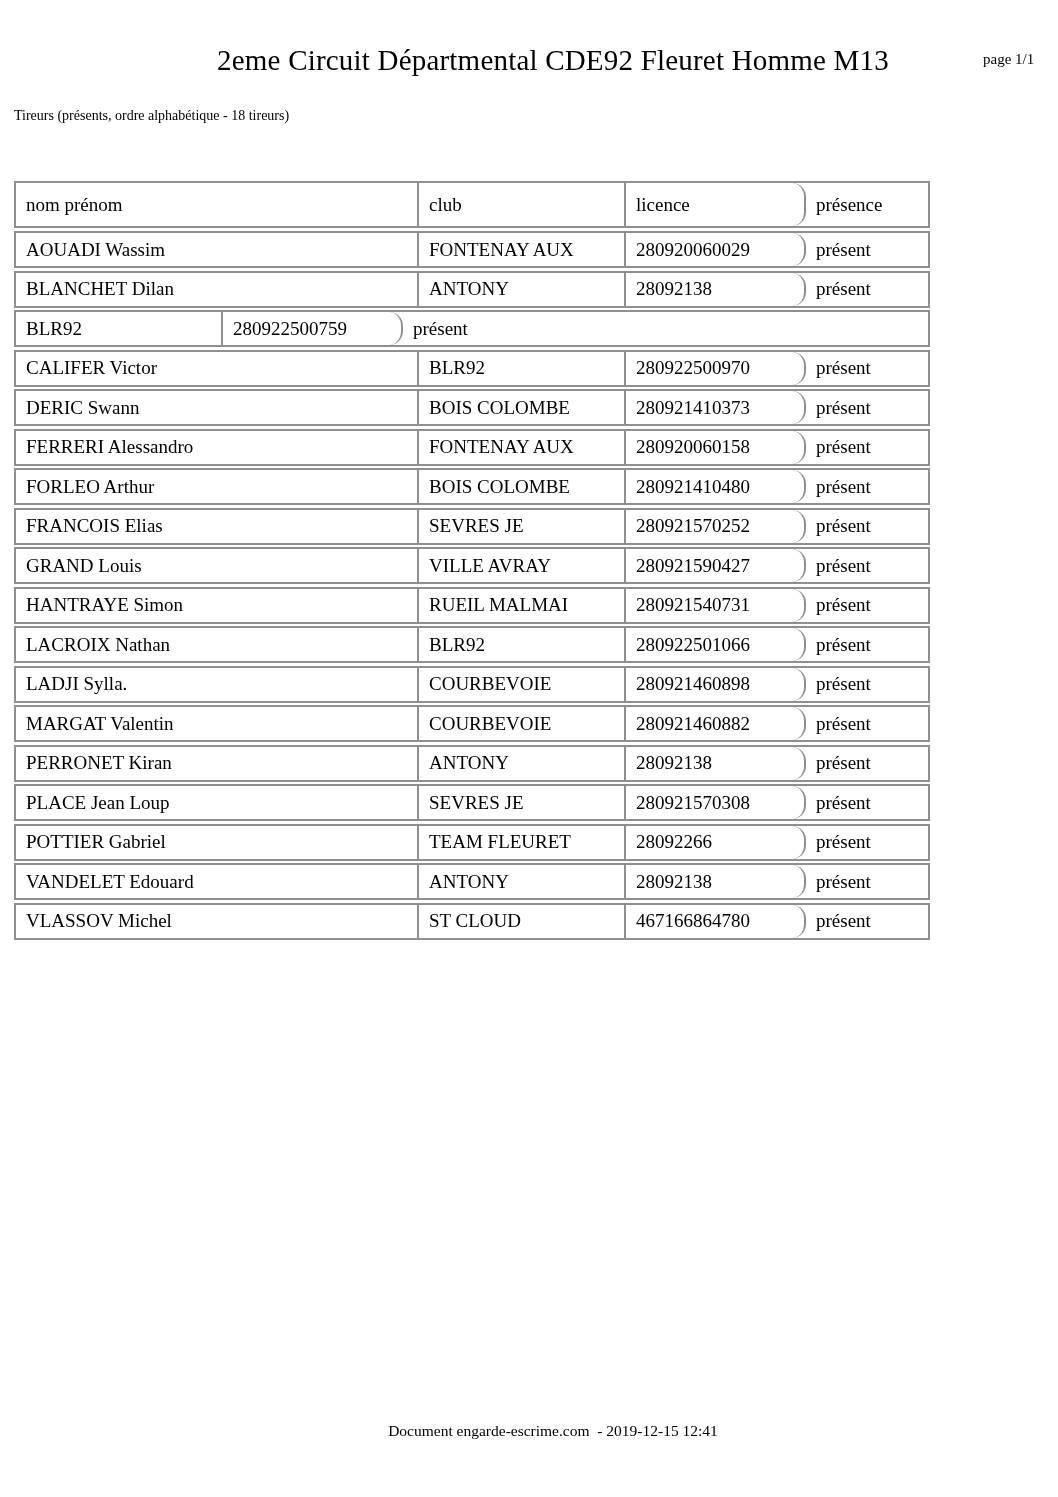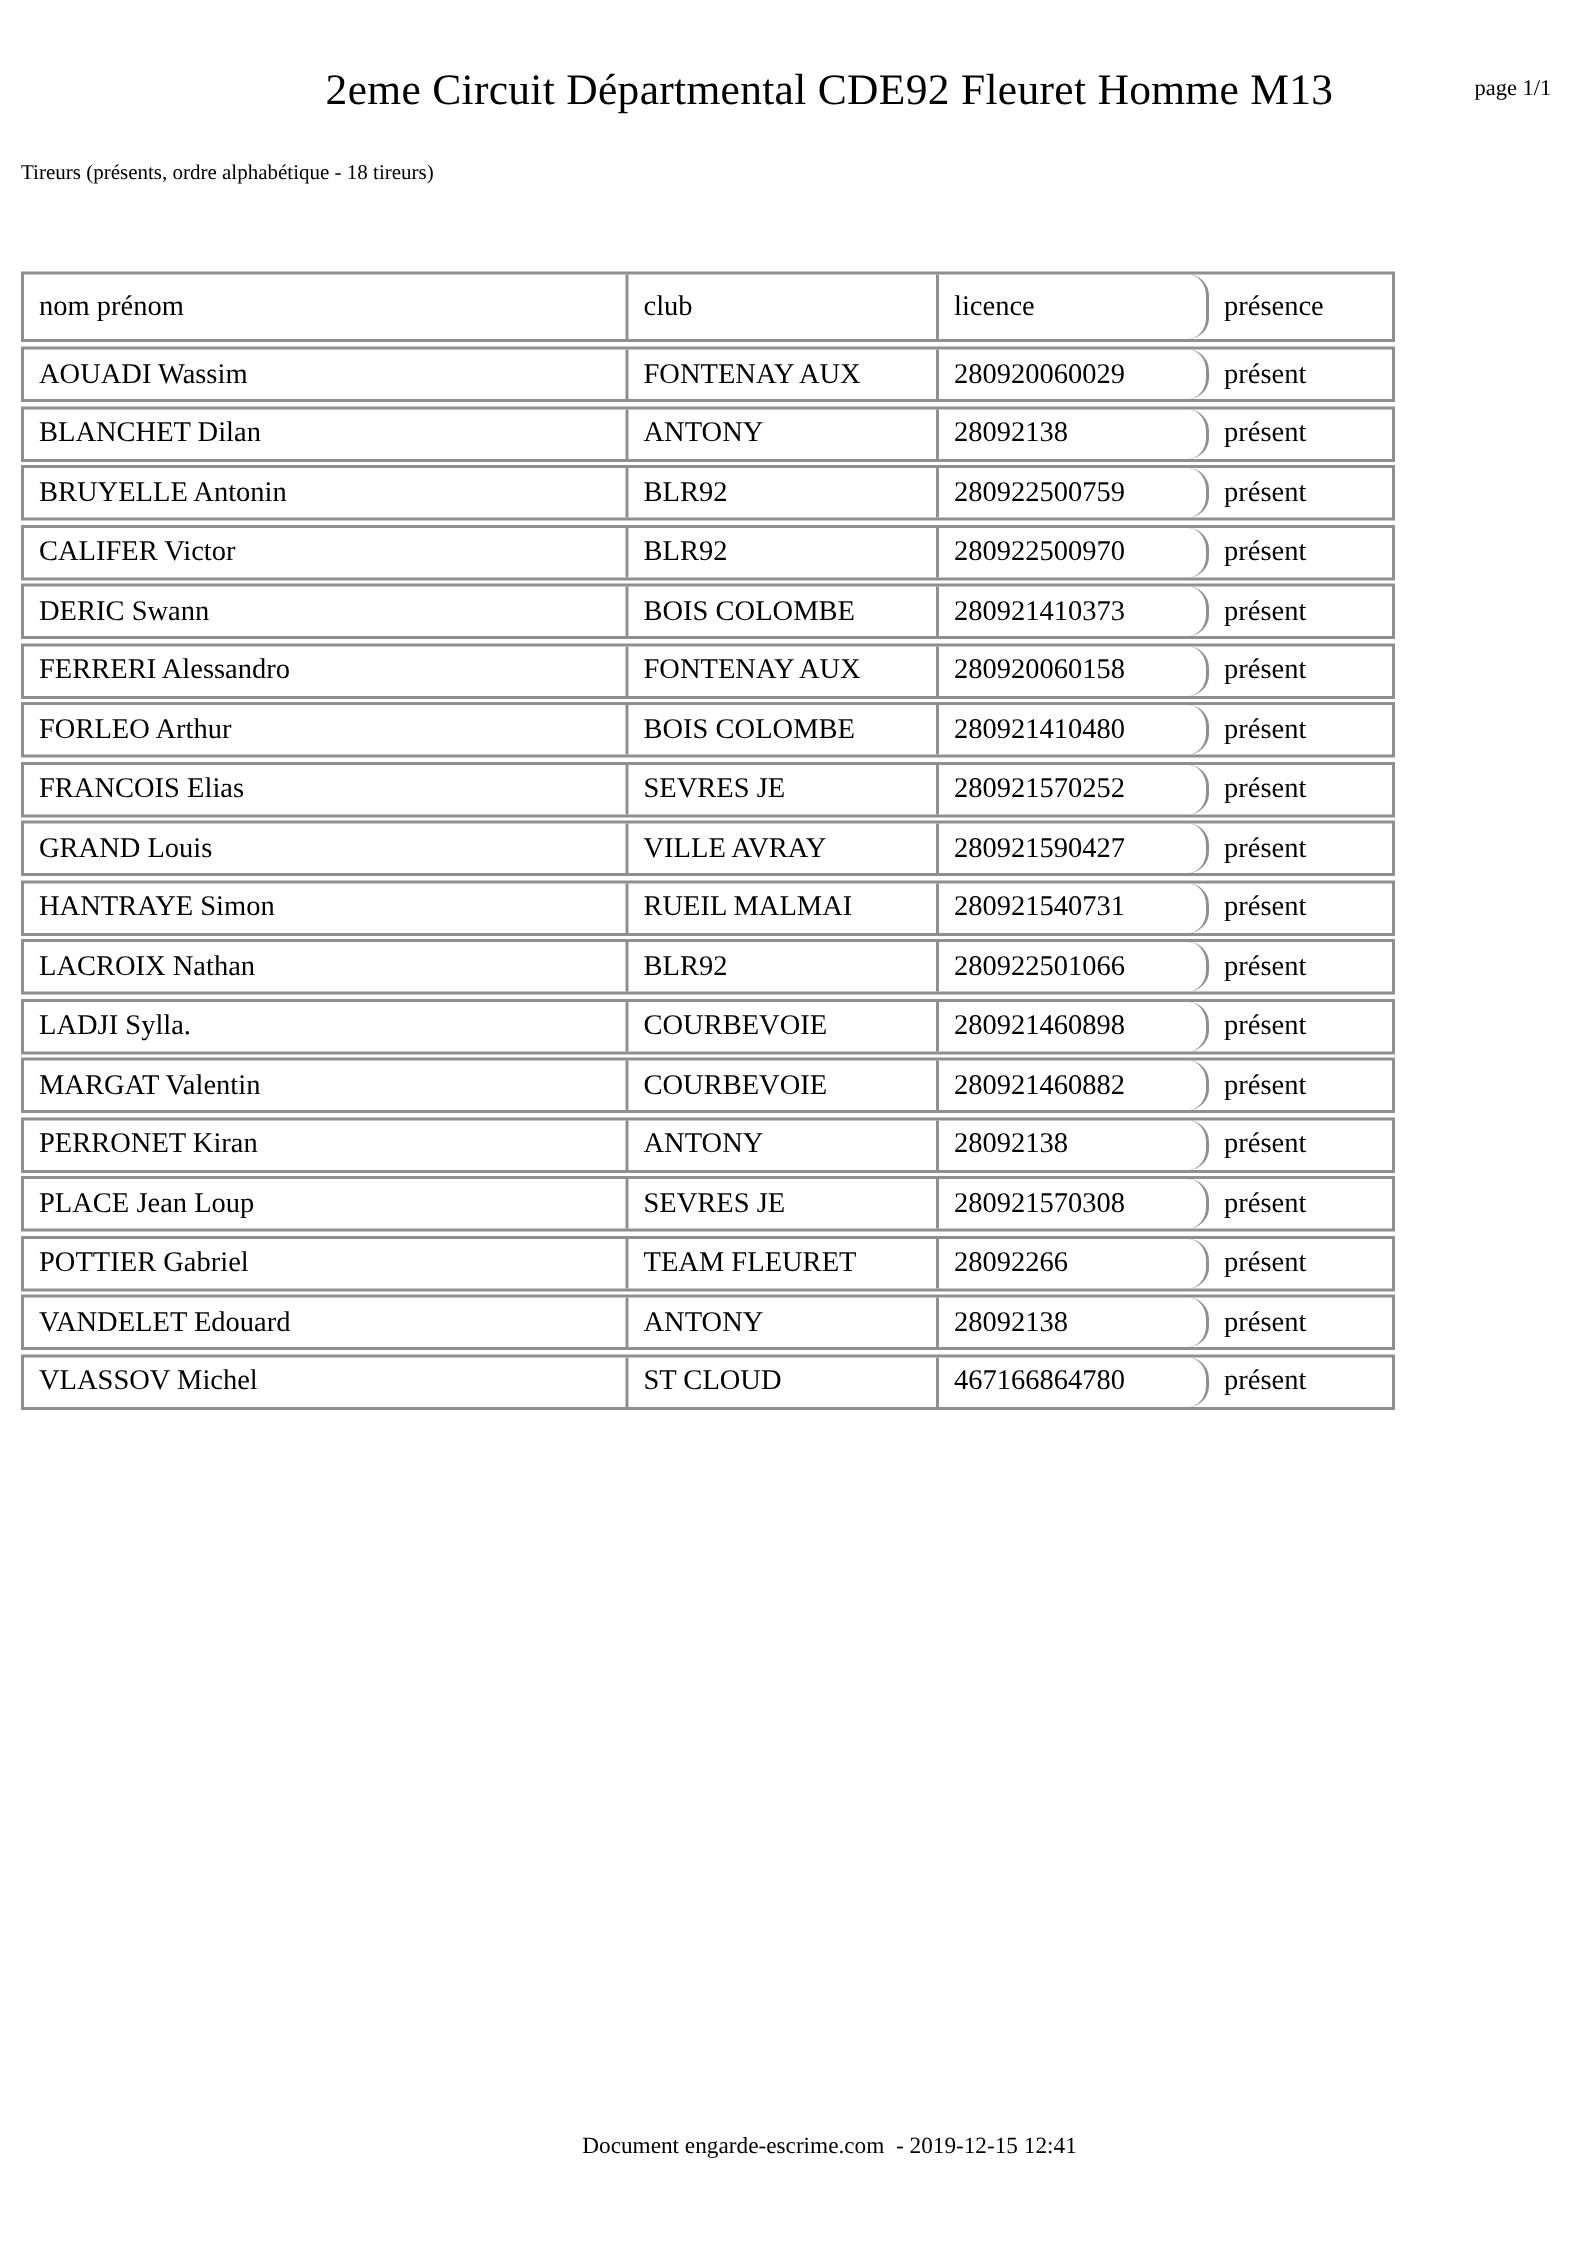--- a/index.html
+++ b/index.html
@@ -114,21 +114,20 @@
   </div>
 
   <div class="trow tdata">
     <div class="cell c1">BLANCHET Dilan</div>
     <div class="cell c2">ANTONY</div>
     <div class="cell c3">28092138</div>
     <div class="cell c4">présent</div>
   </div>
 
   <div class="trow tdata">
-    <div class="cell c1">BRUYELLE Antonin</div>
     <div class="cell c2">BLR92</div>
     <div class="cell c3">280922500759</div>
     <div class="cell c4">présent</div>
   </div>
 
   <div class="trow tdata">
     <div class="cell c1">CALIFER Victor</div>
     <div class="cell c2">BLR92</div>
     <div class="cell c3">280922500970</div>
     <div class="cell c4">présent</div>

